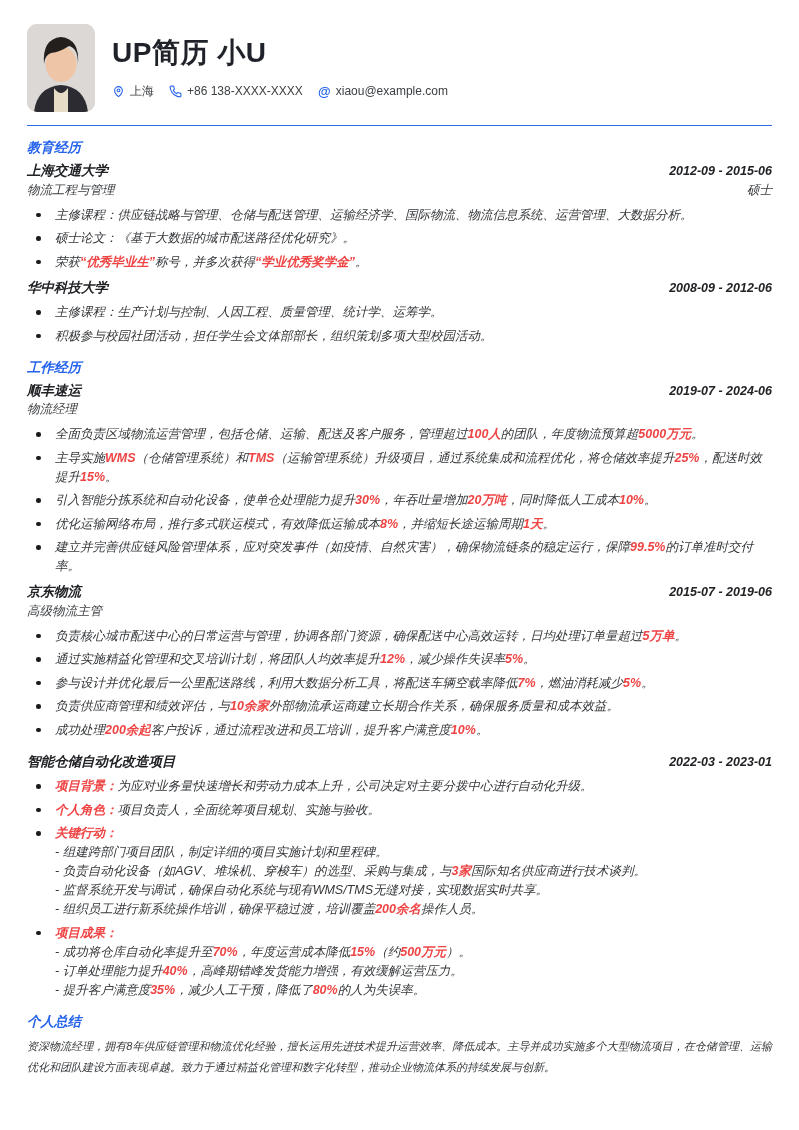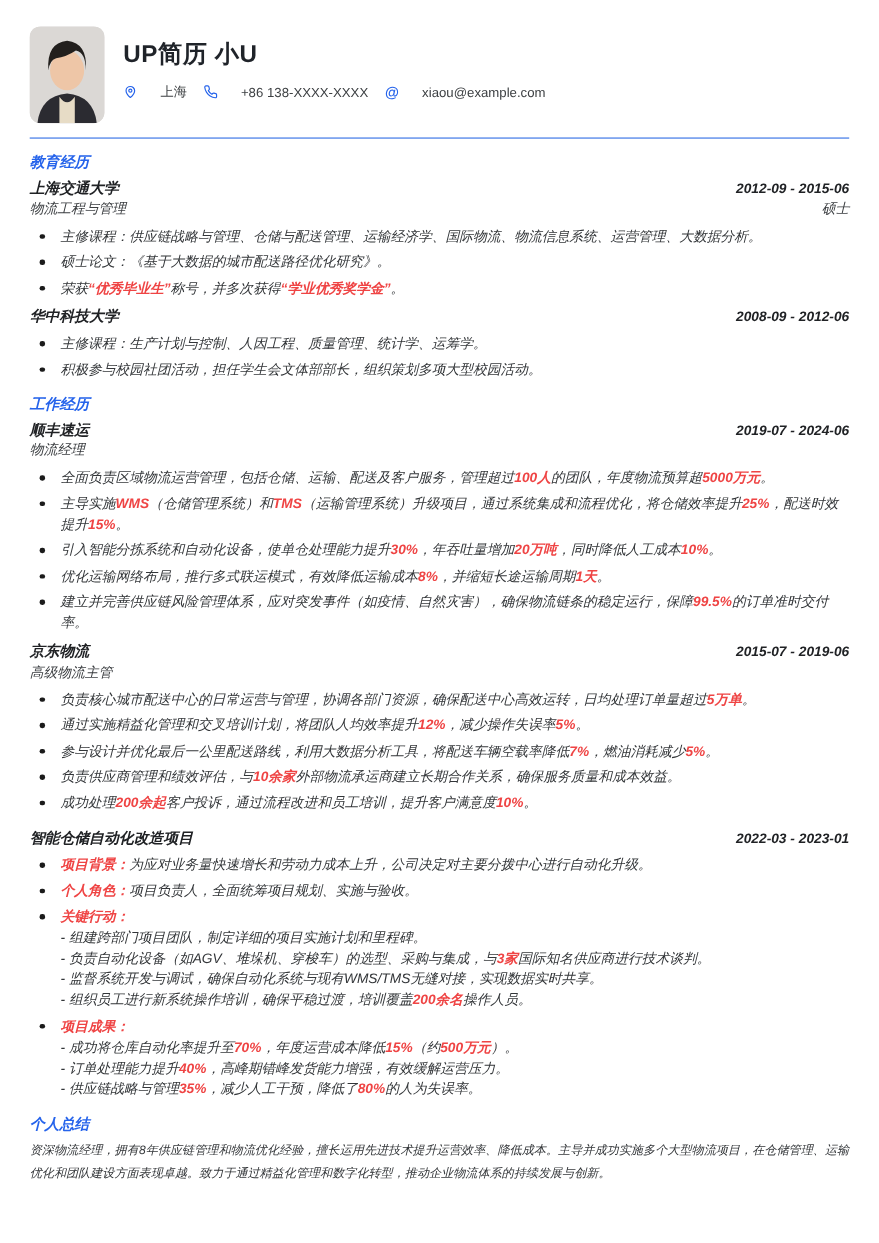--- a/index.html
+++ b/index.html
@@ -10,23 +10,23 @@
     color:var(--body);
     -webkit-font-smoothing:antialiased;
   }
   .page{padding:24px 27px 0 27px;box-sizing:border-box;}
 
   
   .header{display:flex;gap:17px;align-items:flex-start;}
   .photo{width:68px;height:88px;border-radius:10px;overflow:hidden;flex:none;background:#dbd8d5;}
   .photo svg{display:block;width:100%;height:100%;}
   .header-info{padding-top:12px;}
-  .name{font-size:22px;font-weight:bold;color:var(--ink);letter-spacing:.5px;line-height:1.2;}
+  .name{font-size:28px;font-weight:bold;color:var(--ink);letter-spacing:.5px;line-height:1.2;}
   .contact{display:flex;align-items:center;gap:15px;margin-top:13px;font-size:12px;color:#3d4043;}
-  .contact-item{display:inline-flex;align-items:center;gap:21px;}
+  .contact-item{display:inline-flex;align-items:center;gap:5px;}
   .cicon{display:inline-flex;width:13px;height:13px;color:var(--accent);}
   .cicon svg{width:13px;height:13px;}
   .at-glyph{color:var(--accent);font-weight:bold;font-size:13px;line-height:13px;width:13px;text-align:center;}
   .divider{border-bottom:1.5px solid #2e6de5;margin-top:13px;}
 
   
   .section{margin-top:13px;font-style:italic;}
   .section-title{color:var(--accent);font-weight:bold;font-size:13.5px;line-height:1.35;}
   .entry{margin-top:5px;}
   .entry + .entry{margin-top:7px;}
@@ -163,21 +163,21 @@
       <section class="section">
         <div class="entry">
           <div class="entry-head">
             <span class="entry-title">智能仓储自动化改造项目</span>
             <span class="entry-date">2022-03 - 2023-01</span>
           </div>
           <ul class="bullets">
             <li><b>项目背景：</b><span>为应对业务量快速增长和劳动力成本上升，公司决定对主要分拨中心进行自动化升级。</span></li>
             <li><b>个人角色：</b><span>项目负责人，全面统筹项目规划、实施与验收。</span></li>
             <li><b>关键行动：</b><div class="subline"><span>- 组建跨部门项目团队，制定详细的项目实施计划和里程碑。</span></div><div class="subline"><span>- 负责自动化设备（如AGV、堆垛机、穿梭车）的选型、采购与集成，与</span><b>3家</b><span>国际知名供应商进行技术谈判。</span></div><div class="subline"><span>- 监督系统开发与调试，确保自动化系统与现有WMS/TMS无缝对接，实现数据实时共享。</span></div><div class="subline"><span>- 组织员工进行新系统操作培训，确保平稳过渡，培训覆盖</span><b>200余名</b><span>操作人员。</span></div></li>
-            <li><b>项目成果：</b><div class="subline"><span>- 成功将仓库自动化率提升至</span><b>70%</b><span>，年度运营成本降低</span><b>15%</b><span>（约</span><b>500万元</b><span>）。</span></div><div class="subline"><span>- 订单处理能力提升</span><b>40%</b><span>，高峰期错峰发货能力增强，有效缓解运营压力。</span></div><div class="subline"><span>- 供应链战略与管理</span><b>35%</b><span>，减少人工干预，降低了</span><b>80%</b><span>的人为失误率。</span></div></li>
+            <li><b>项目成果：</b><div class="subline"><span>- 成功将仓库自动化率提升至</span><b>70%</b><span>，年度运营成本降低</span><b>15%</b><span>（约</span><b>500万元</b><span>）。</span></div><div class="subline"><span>- 订单处理能力提升</span><b>40%</b><span>，高峰期错峰发货能力增强，有效缓解运营压力。</span></div><div class="subline"><span>- 提升客户满意度</span><b>35%</b><span>，减少人工干预，降低了</span><b>80%</b><span>的人为失误率。</span></div></li>
           </ul>
         </div>
       </section>
       <section class="section">
         <div class="section-title">个人总结</div>
         <div class="summary">资深物流经理，拥有8年供应链管理和物流优化经验，擅长运用先进技术提升运营效率、降低成本。主导并成功实施多个大型物流项目，在仓储管理、运输优化和团队建设方面表现卓越。致力于通过精益化管理和数字化转型，推动企业物流体系的持续发展与创新。</div>
       </section>
     </div>
 
 </div>

